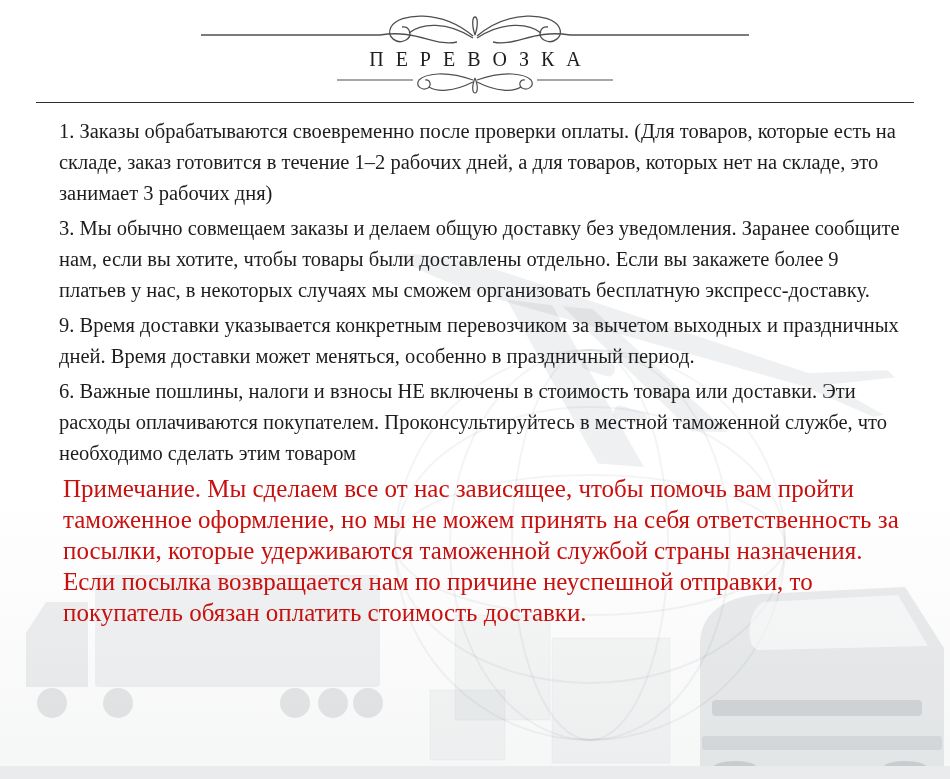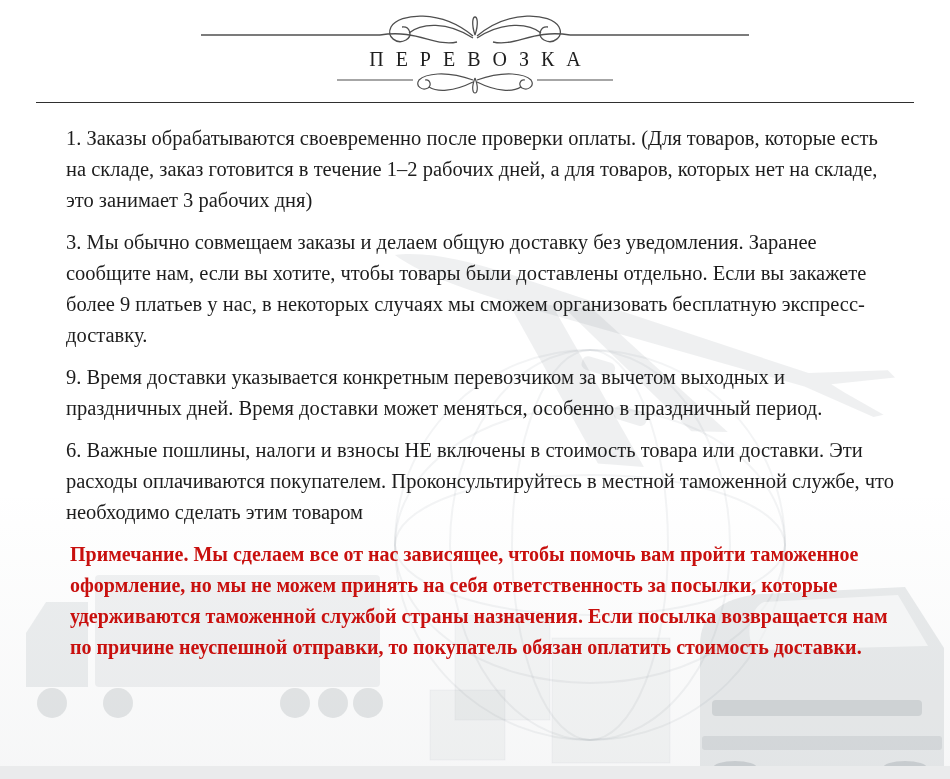--- a/index.html
+++ b/index.html
@@ -16,23 +16,23 @@
   .page-title{
     font-size:20px;line-height:25px;letter-spacing:12px;padding-left:12px;
     color:#1f1f1f;font-weight:400;
   }
   .rule{width:878px;border:none;border-top:1px solid #2f2f2f;margin:4px auto 0;}
   
   .content{
     position:relative;z-index:2;padding:9px 40px 0 55px;
     font-size:20.5px;line-height:31px;
   }
-  .content p{margin:11px;}
+  .content p{margin:4px;}
   .em-red{color:#df1f1f;}
-  .note{color:#c8100e;font-weight:700;padding-left:4px;font-size:20px;}
+  .note{color:#c8100e;font-weight:400;padding-left:4px;font-size:25px;}
 </style>
 </head>
 <body>
 
 <div class="page">
 
   <svg class="watermark" width="950" height="779" viewBox="0 0 950 779">
     <defs>
       <linearGradient id="wash" x1="0" y1="0" x2="0" y2="1">
         <stop offset="0" stop-color="rgba(130,138,145,0)"></stop>

